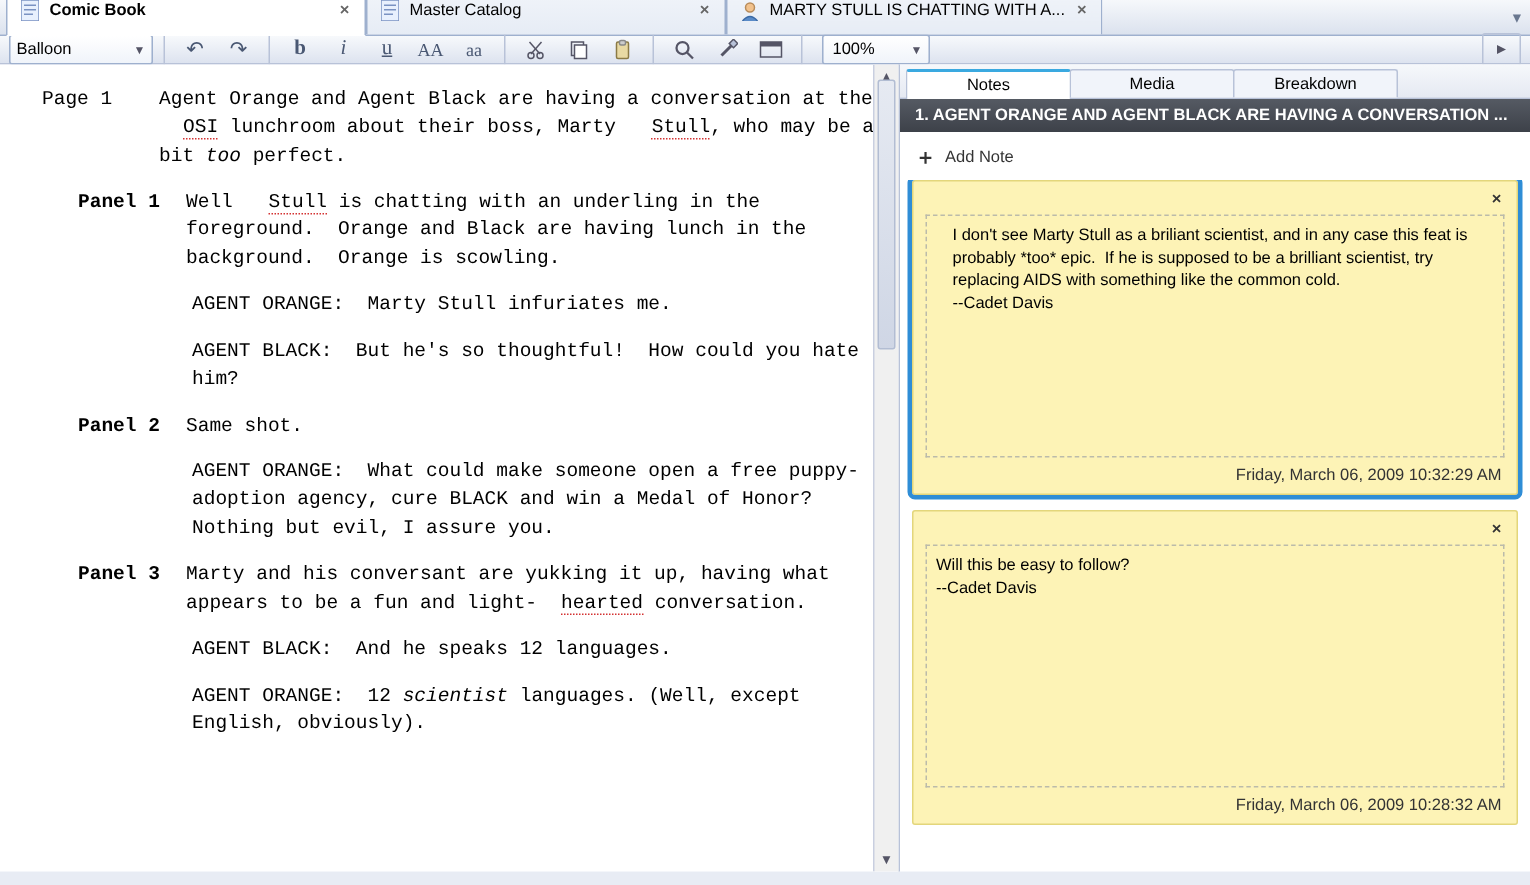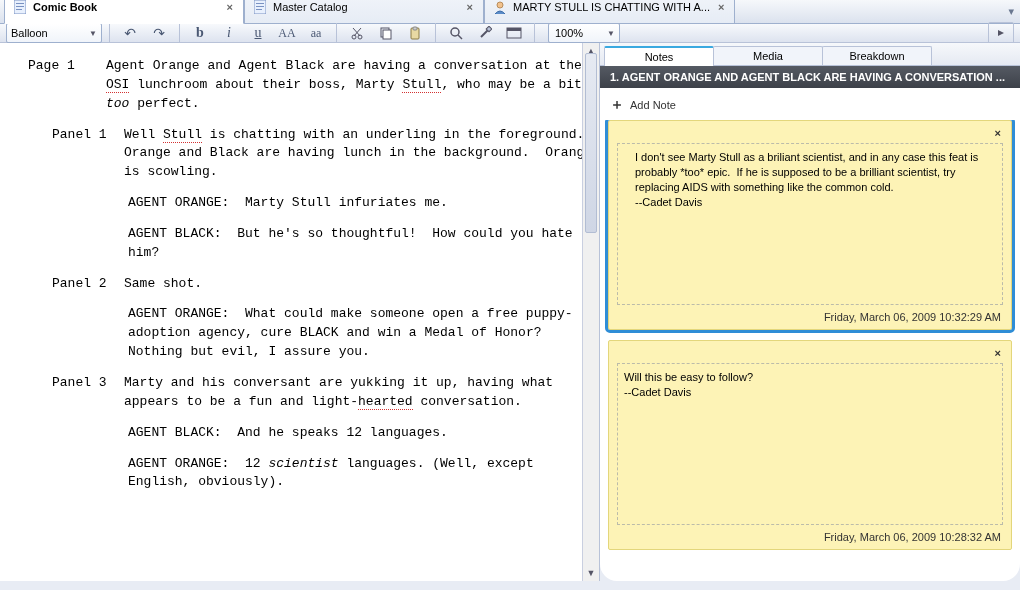--- a/index.html
+++ b/index.html
@@ -22,28 +22,28 @@
   .tool-btn { width:26px; height:22px; display:flex; align-items:center; justify-content:center; color:#4a5873; cursor:pointer; border-radius:2px; font-family:"Times New Roman", serif; font-size:14px;}
   .tool-sep { width:1px; height:20px; background:#b8c2d8; margin:0 4px;}
   .zoom-box { margin-left:6px; width:72px; height:20px; border:1px solid #9eb0ce; background:linear-gradient(#fff,#f0f4fa); display:flex; align-items:center; padding:0 4px 0 6px; justify-content:space-between; border-radius:2px; cursor:pointer;gap:10px;}
   .zoom-box .arrow { font-size:8px; color:#556;}
   .toolbar-right { margin-left:auto; display:flex; align-items:center; gap:4px;}
 
   
   .workspace { display:flex; height:calc(590px - 24px - 28px); }
   .editor-pane { width:600px; background:#fff; position:relative; border-right:1px solid #b8c2d8; overflow:hidden;}
   .editor-scroll { height:100%; overflow:hidden; padding:14px 3px 14px 28px; font-family:"Courier New", monospace; font-size:13px; line-height:1.45; color:#000;}
-  .red-dotted { border-bottom:1px dotted #d33232; }
+  .red-dotted { border-bottom:1px dotted #d33232;margin-left:16px; }
   .italic { font-style: italic; }
   .vscroll { position:absolute; top:0; right:0; width:17px; height:100%; background:#f0f0f0; border-left:1px solid #c9cfe0;}
   .vscroll .thumb { position:absolute; left:2px; right:2px; top:10px; height:180px; background:linear-gradient(#e6eaf2,#cfd6e5); border:1px solid #b2bdd3; border-radius:2px;}
   .vscroll .arrow-up, .vscroll .arrow-down { position:absolute; left:0; right:0; height:16px; display:flex; align-items:center; justify-content:center; font-size:9px; color:#556;}
   .vscroll .arrow-up { top:0; } .vscroll .arrow-down { bottom:0; }
 
-  .side-pane { flex:1; display:flex; flex-direction:column; background:#fff;border-radius:17px;}
+  .side-pane { flex:1; display:flex; flex-direction:column; background:#fff;}
   .side-tabs { height:23px; display:flex; align-items:flex-end; background:linear-gradient(#f6f8fb,#e5e9f2); border-bottom:1px solid #b8c2d8; padding-left:4px; gap:0;}
   .side-tab { padding:3px 12px; border:1px solid #b8c2d8; border-bottom:none; background:#f1f4fa; border-top-left-radius:2px; border-top-right-radius:2px; min-width:110px; text-align:center; cursor:pointer; position:relative; margin-right:-1px;}
   .side-tab.active { background:#fff; border-top:2px solid #3aa9e0; margin-bottom:-1px;}
   .side-header { background:linear-gradient(#555a63,#3d4149); color:#fff; font-weight:bold; padding:5px 10px; font-size:11px; white-space:nowrap; overflow:hidden; text-overflow:ellipsis;}
   .add-note-row { padding:8px 10px 6px; display:flex; align-items:center; gap:6px; color:#333; cursor:pointer;}
   .add-note-row .plus { font-weight:bold; font-size:14px;}
   .notes-wrap { flex:1; overflow-y:auto; padding:0 8px 8px;}
 
   .note-card { background:#fdf3b6; border:1px solid #e3d67b; border-radius:2px; margin-bottom:10px; padding:6px 6px 2px; display:flex; flex-direction:column; min-height:210px;}
   .note-card.selected { outline:3px solid #2f8dd6; outline-offset:0;}
@@ -51,21 +51,21 @@
   .note-content { margin:4px 2px 2px; border:1px dashed #bba; padding:6px 6px 30px; font-size:11px; flex:1; line-height:1.35;}
   .note-date { font-size:11px; color:#333; text-align:right; padding:4px 4px 4px;}
 
   svg { display:block; }
 
   
   .sp { height:12px; }
   .indent0 { padding-left:0; display:flex; gap:18px;}
   .indent0 .lead { min-width:60px; font-weight:normal;}
   .indent1 { padding-left:24px; display:flex; gap:12px;}
-  .indent1 .lead { min-width:60px;}
+  .indent1 .lead { min-width:60px;font-weight:bold;}
   .indent2 { padding-left:100px;}
   .wrap { white-space:pre-wrap; }
 </style>
 </head>
 <body>
 
 <div class="tabs-row">
   <div class="tab active">
     <span class="icon">
       <svg width="12" height="14">

